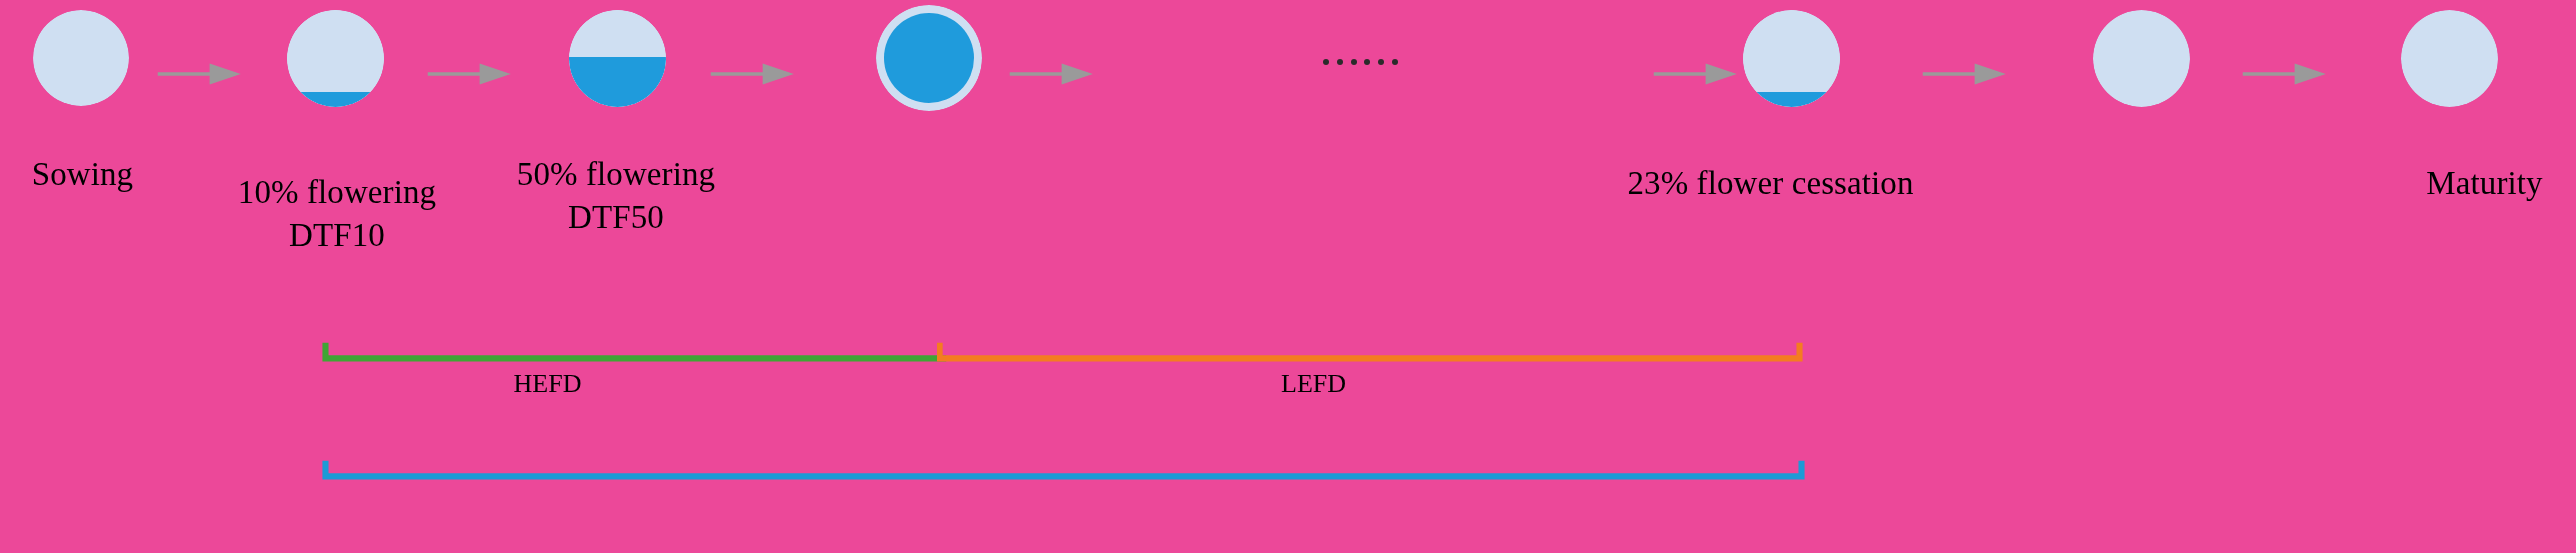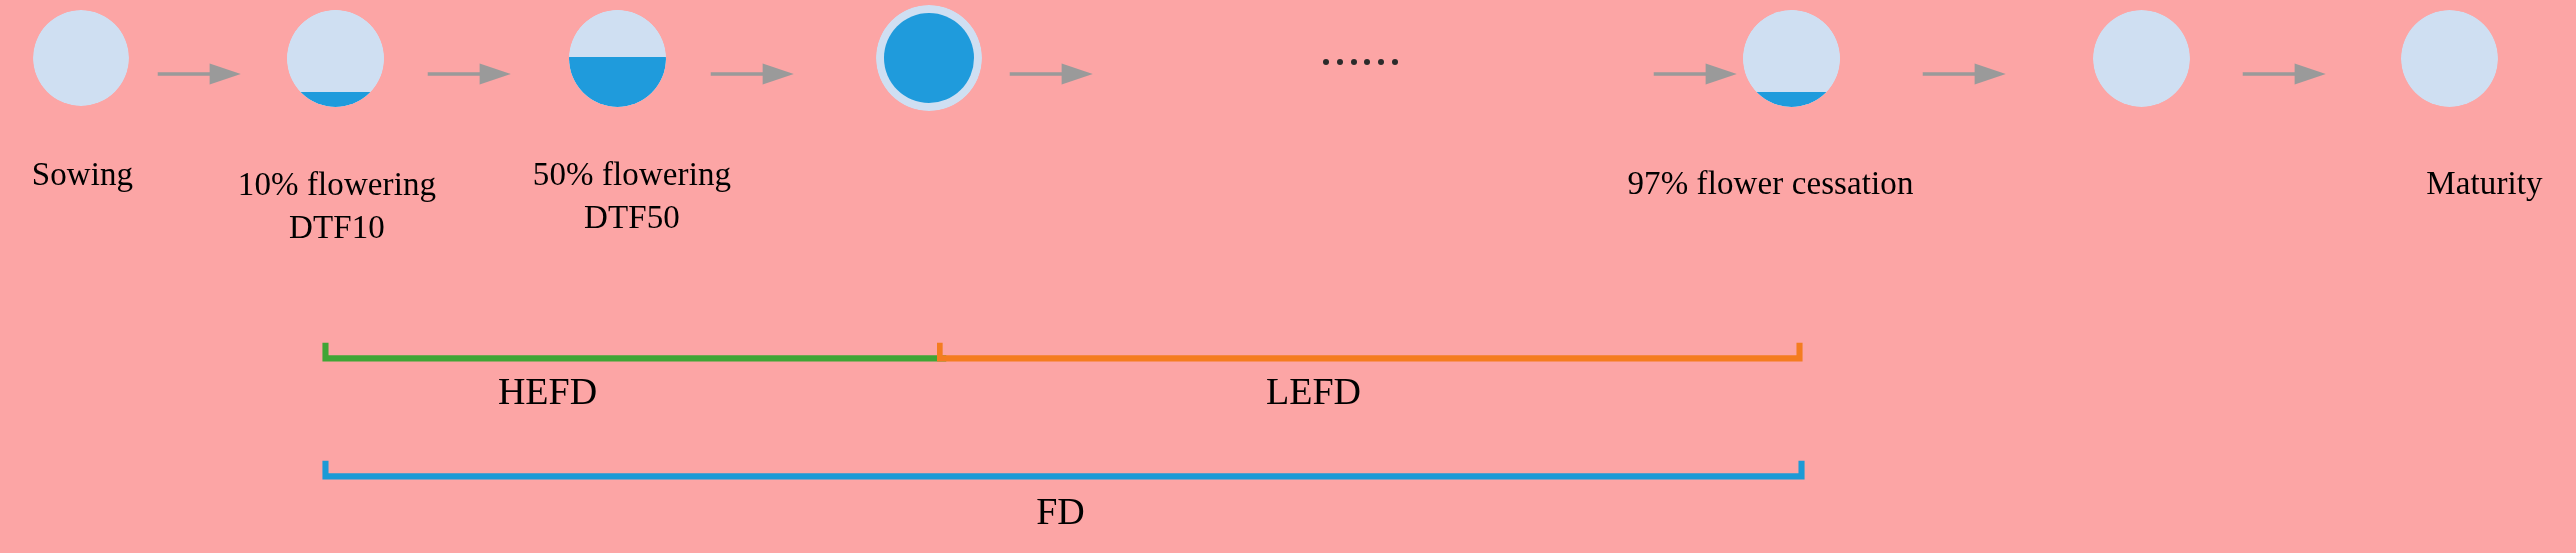--- a/index.html
+++ b/index.html
@@ -8,21 +8,21 @@
     background: #ffffff;
   }
   body {
     font-family: "Liberation Serif", "DejaVu Serif", serif;
     color: #000000;
   }
   #canvas {
     position: relative;
     width: 2576px;
     height: 554px;
-    background: #fca5a5;
+    background: #ec4899;
     overflow: hidden;
   }
 
   
   .stage {
     position: absolute;
     border-radius: 50%;
     overflow: hidden;
   }
   .stage .ring {
@@ -83,21 +83,21 @@
 
   
   .bracket {
     position: absolute;
     height: 22.6px;
   }
   .bracket-label {
     position: absolute;
     text-align: center;
     white-space: nowrap;
-    font-size: 38px;
+    font-size: 26px;
   }
 </style>
 </head>
 <body>
 
 <div id="canvas">
 
   <div class="stage" style="--pale:#cfdff2; --blue:#1f9bdc; left:33px; top:10.4px; width:96px; height:96px;">
     <div class="ring"></div>
   </div>
@@ -179,33 +179,33 @@
   </svg>
 
   <div class="stage" style="--pale:#cfdff2; --blue:#1f9bdc; left:2401px; top:10.4px; width:97px; height:97px;">
     <div class="ring"></div>
   </div>
 
   <div class="label" style="left:0px; top:153px; width:165px;">
     <span>Sowing</span>
   </div>
 
-  <div class="label" style="left:200px; top:163px; width:274px;">
+  <div class="label" style="left:200px; top:171px; width:274px;">
     <span>10% flowering</span>
     <span class="l2">DTF10</span>
   </div>
 
-  <div class="label" style="left:495px; top:153px; width:274px;">
+  <div class="label" style="left:479px; top:153px; width:274px;">
     <span>50% flowering</span>
     <span class="l2">DTF50</span>
   </div>
 
 
   <div class="label" style="left:1574px; top:162px; width:393px;">
-    <span>97% flower cessation</span>
+    <span>23% flower cessation</span>
   </div>
 
 
   <div class="label" style="left:2393px; top:162px; width:183px;">
     <span>Maturity</span>
   </div>
 
   <svg class="bracket" style="left:322px; top:341px; width:626px;" viewBox="0 0 720 26" preserveAspectRatio="none">
     <path d="M 4 2 L 4 20 L 718 20" fill="none" stroke="#3fa535" stroke-width="7"></path>
   </svg>
@@ -215,16 +215,15 @@
   </svg>
 
   <div class="bracket-label" style="left:417px; top:369px; width:261px;">HEFD</div>
 
   <div class="bracket-label" style="left:1183px; top:369px; width:261px;">LEFD</div>
 
   <svg class="bracket" style="left:322px; top:459px; width:1483px;" viewBox="0 0 1706 26" preserveAspectRatio="none">
     <path d="M 4 2 L 4 20 L 1702 20 L 1702 2" fill="none" stroke="#1c9ad6" stroke-width="7"></path>
   </svg>
 
-  <div class="bracket-label" style="left:930px; top:489px; width:261px;">FD</div>
 
 </div>
 
 
 </body></html>

